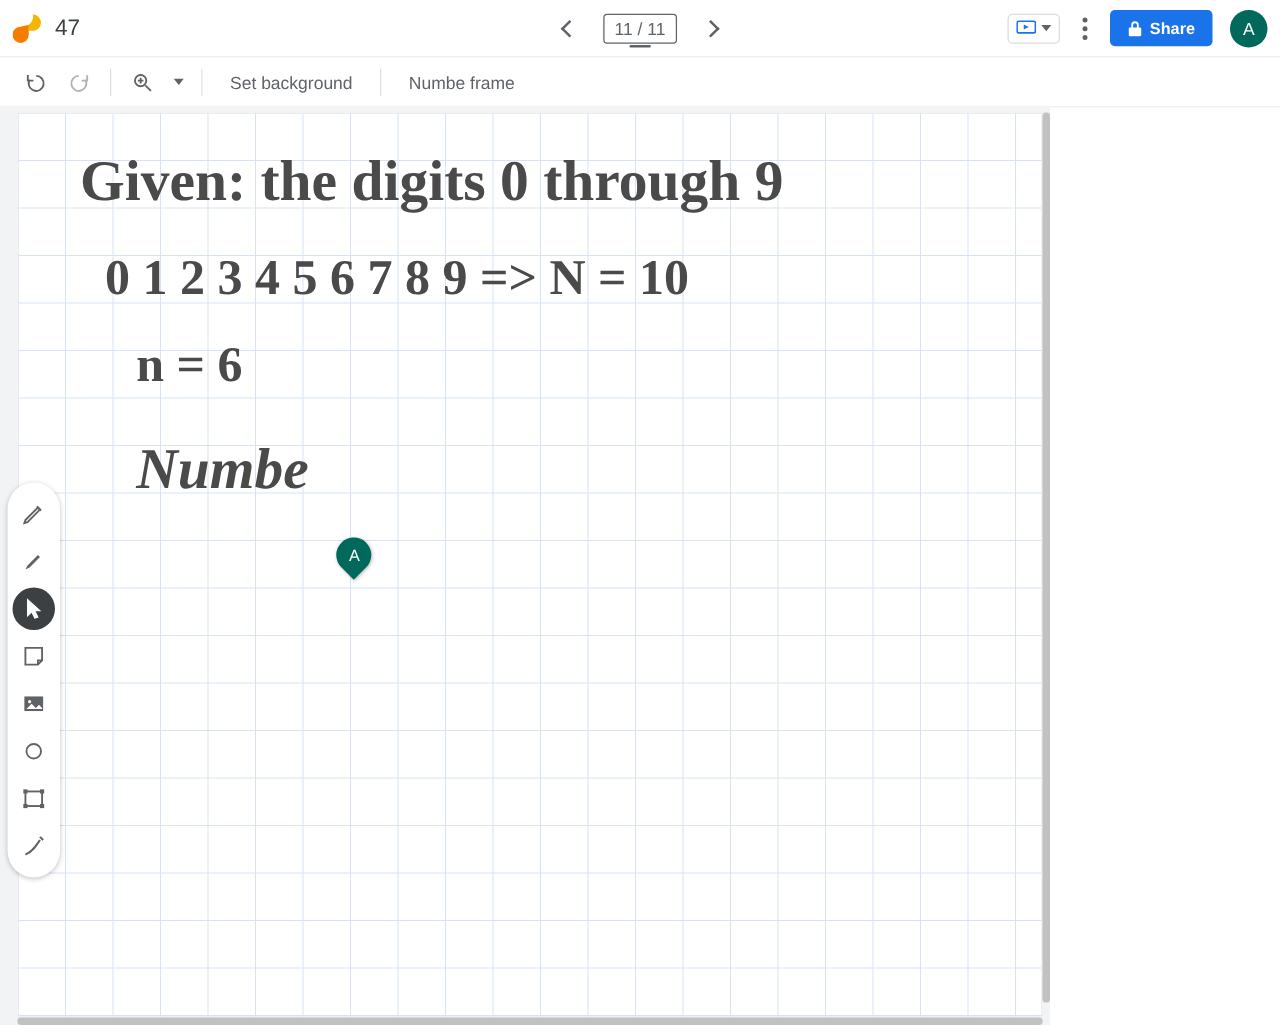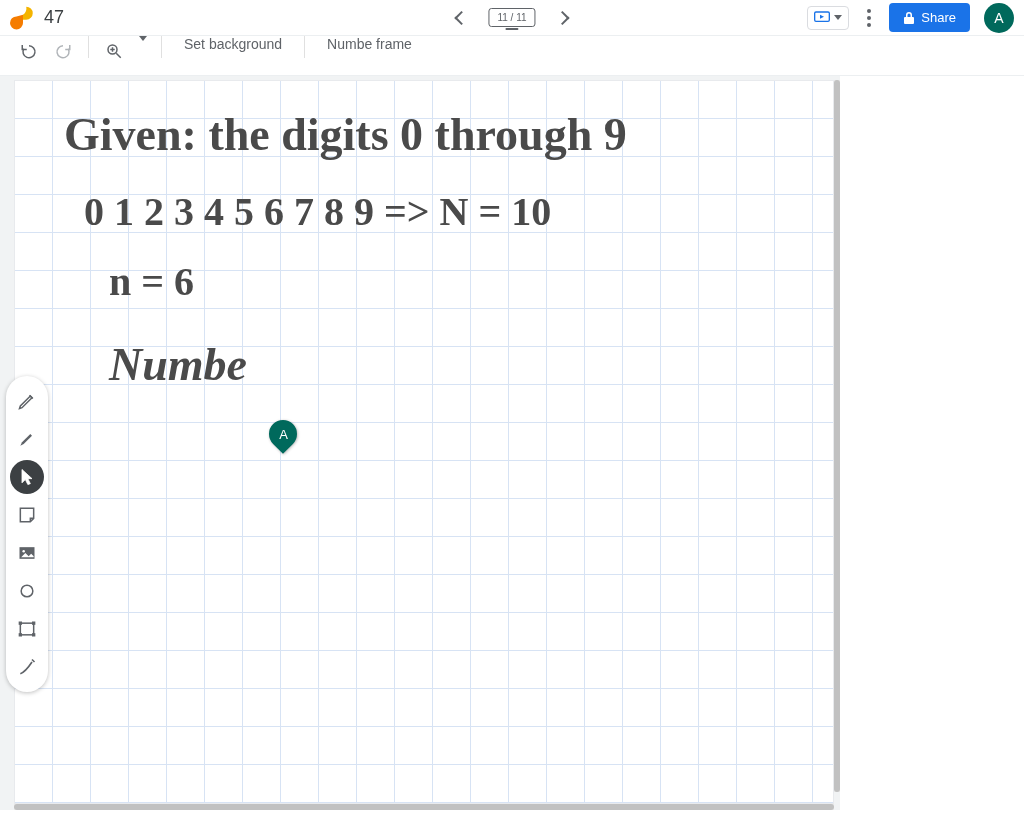--- a/index.html
+++ b/index.html
@@ -1,38 +1,38 @@
 <!DOCTYPE html>
 <html><head>
 <meta charset="utf-8">
 <style>
   * { box-sizing: border-box; margin: 0; padding: 0; }
   html, body { width: 1024px; height: 820px; font-family: Arial, Helvetica, sans-serif; background: #fff; overflow: hidden; }
   
-  .header { height: 36px; display: flex; align-items: center; padding: 0 10px; border-bottom: 1px solid #eceff1; }
+  .header { height: 46px; display: flex; align-items: center; padding: 0 10px; border-bottom: 1px solid #eceff1; }
   .logo-wrap { display: flex; align-items: center; gap: 8px; }
   .jamboard-logo { width: 26px; height: 26px; }
   .doc-title { font-size: 18px; color: #3c4043; font-weight: 400; }
   .frame-nav { position: absolute; left: 50%; transform: translateX(-50%); display: flex; align-items: center; gap: 22px; }
   .chev { width: 10px; height: 10px; border: solid #5f6368; border-width: 0 2px 2px 0; display: inline-block; padding: 3px; cursor: pointer; }
   .chev.left { transform: rotate(135deg); }
   .chev.right { transform: rotate(-45deg); }
-  .frame-badge { border: 1.5px solid #5f6368; border-radius: 3px; padding: 3px 8px; font-size: 10px; color: #5f6368; position: relative; cursor: pointer; }
+  .frame-badge { border: 1.5px solid #5f6368; border-radius: 3px; padding: 3px 8px; font-size: 14px; color: #5f6368; position: relative; cursor: pointer; }
   .frame-badge:after { content: ""; position: absolute; left: 35%; right: 35%; bottom: -4px; height: 2px; background: #5f6368; border-radius: 1px; }
   .header-right { margin-left: auto; display: flex; align-items: center; gap: 14px; }
   .present-btn { display:flex; align-items:center; gap:4px; border: 1px solid #dadce0; border-radius: 4px; padding: 4px 6px; cursor: pointer; }
   .present-btn svg { width: 16px; height: 14px; }
   .present-drop { width: 0; height: 0; border-left: 4px solid transparent; border-right: 4px solid transparent; border-top: 5px solid #5f6368; }
   .more-dots { display:flex; flex-direction:column; gap:3px; cursor:pointer; padding:4px;}
   .more-dots span { width:4px; height:4px; background:#5f6368; border-radius:50%; }
-  .share-btn { background:#1a73e8; color:#fff; border:none; border-radius:4px; padding:7px 14px; font-size:13px; font-weight:400; display:flex; align-items:center; gap:6px; cursor:pointer;}
+  .share-btn { background:#1a73e8; color:#fff; border:none; border-radius:4px; padding:7px 14px; font-size:13px; font-weight:700; display:flex; align-items:center; gap:6px; cursor:pointer;}
   .share-btn svg { width:12px; height:14px; fill:#fff;}
   .avatar-top { width:30px; height:30px; border-radius:50%; background:#00695c; color:#fff; display:flex; align-items:center; justify-content:center; font-size:14px; cursor:pointer;}
   
-  .toolbar { height:40px; display:flex; gap:4px; padding:0 14px; border-bottom:1px solid #eceff1; color:#5f6368; font-size:14px;}
+  .toolbar { height:40px; display:flex; align-items:center; gap:4px; padding:0 14px; border-bottom:1px solid #eceff1; color:#5f6368; font-size:14px;}
   .tool-ic { width:30px; height:30px; display:flex; align-items:center; justify-content:center; cursor:pointer; border-radius:4px;}
   .tool-divider { width:1px; height:22px; background:#e0e0e0; margin:0 6px;}
   .tool-text { padding:0 12px; cursor:pointer; color:#5f6368;}
   .zoom-drop { width:0; height:0; border-left:4px solid transparent; border-right:4px solid transparent; border-top:5px solid #5f6368; margin-left:6px; margin-right:4px;}
   
   .stage { position:relative; width:840px; height:calc(820px - 46px - 40px); background:#f1f3f4; overflow:hidden;}
   .canvas-area { position:absolute; left:14px; right:6px; top:4px; bottom:6px; background:#fff;
     background-image: linear-gradient(#d7e3f4 1px, transparent 1px), linear-gradient(90deg, #d7e3f4 1px, transparent 1px);
     background-size:38px 38px;
     box-shadow: inset 0 0 0 1px #e8eaed;

